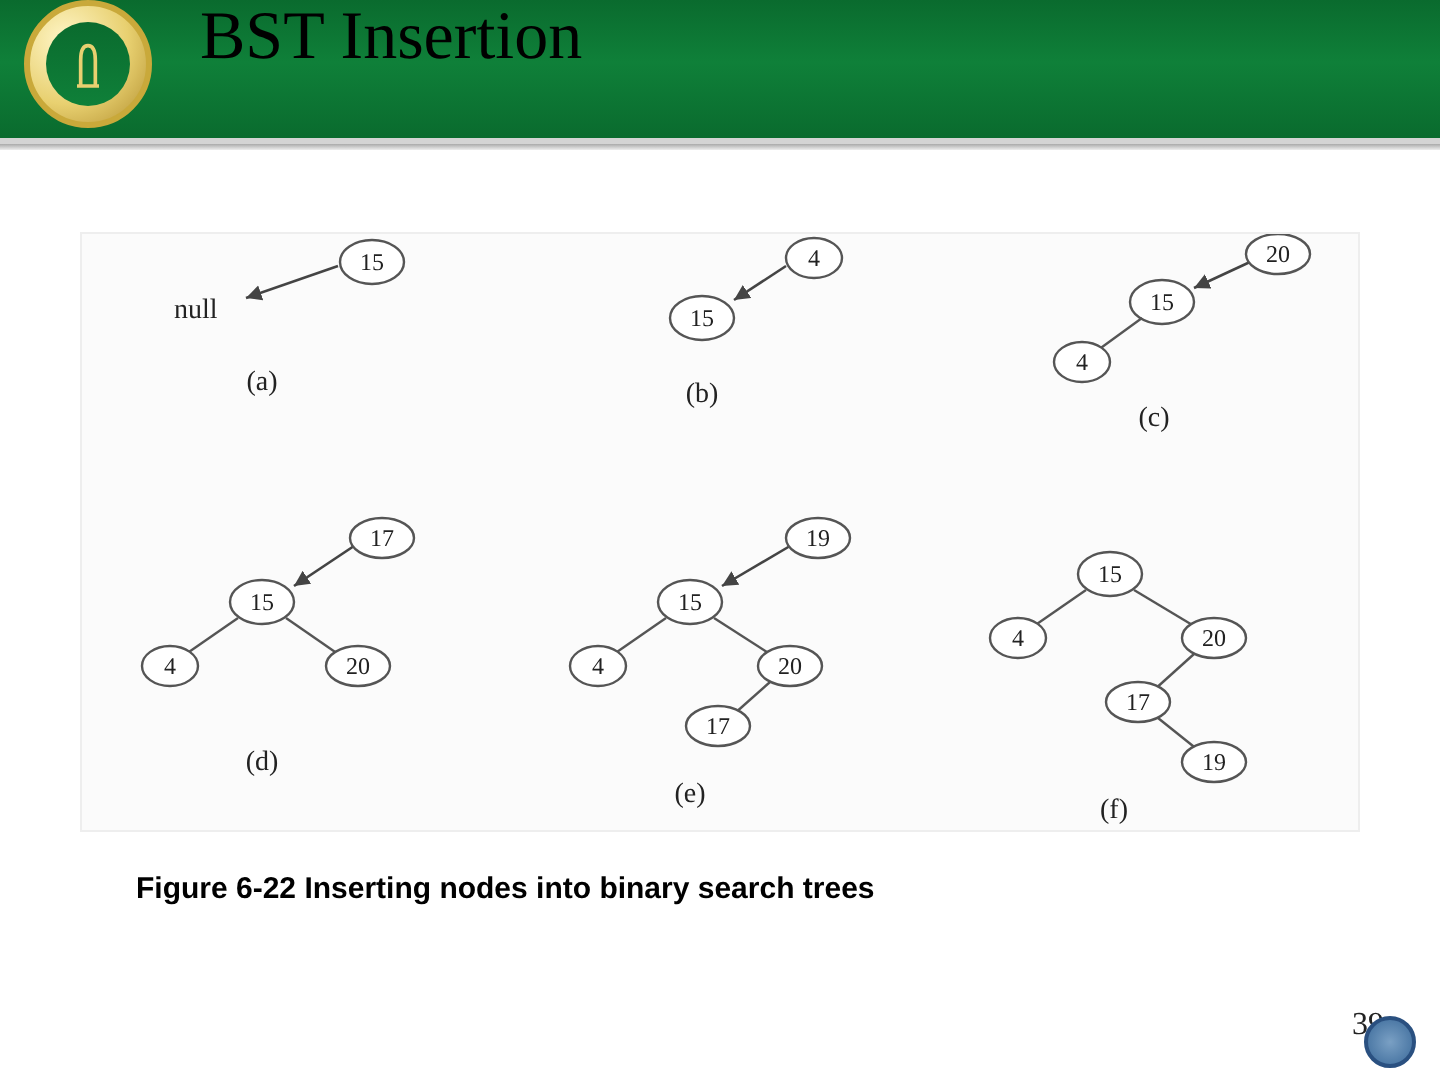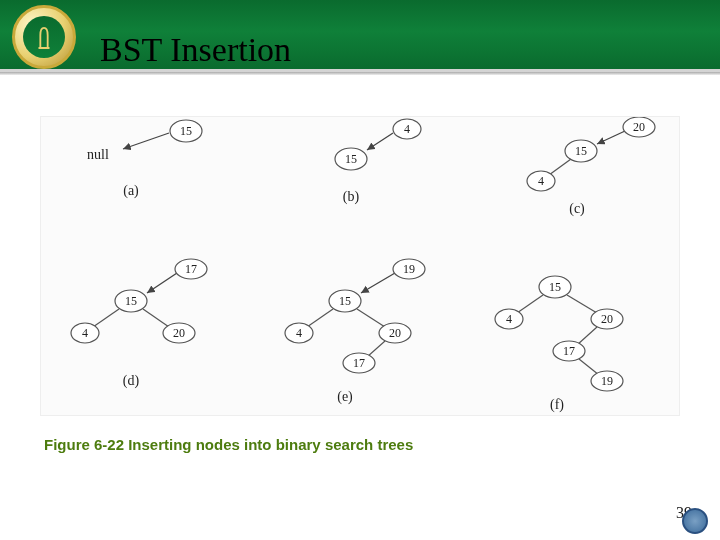--- a/index.html
+++ b/index.html
@@ -1,39 +1,39 @@
 <!DOCTYPE html>
 <html><head>
 <meta charset="utf-8">
 <style>
   * { margin: 0; padding: 0; box-sizing: border-box; }
   body { width: 720px; height: 540px; background: #fff; font-family: Arial, sans-serif; position: relative; overflow: hidden; }
 
-  .header { width: 100%; height: 72px; background: linear-gradient(180deg, #0a6b2e 0%, #0f8039 45%, #0a6b2e 100%); border-bottom: 3px solid #d4d4d4; display: flex; align-items: flex-end; padding: 0 12px; position: relative; }
+  .header { width: 100%; height: 72px; background: linear-gradient(180deg, #0a6b2e 0%, #0f8039 45%, #0a6b2e 100%); border-bottom: 3px solid #d4d4d4; display: flex; align-items: flex-start; padding: 0 12px; position: relative; }
   .header::after { content: ""; position: absolute; left: 0; right: 0; bottom: -6px; height: 3px; background: linear-gradient(180deg,#aaa,#eee); }
 
   .logo { width: 64px; height: 64px; border-radius: 50%; background: radial-gradient(circle at 30% 30%, #fff6c8, #e8d070 55%, #b39030 100%); border: 3px solid #c9a93a; display:flex; align-items:center; justify-content:center; margin-right: 24px; flex-shrink:0; }
   .logo-inner { width: 42px; height: 42px; border-radius:50%; background: linear-gradient(180deg,#0a6b2e,#0f8039); display:flex; align-items:center; justify-content:center; }
   .logo-inner svg { width: 22px; height: 26px; }
 
   .title { font-size: 34px; color: #000; font-family: "Times New Roman", serif; }
 
   .figure-area { position: absolute; top: 116px; left: 40px; width: 640px; height: 300px; background: #fbfbfb; border: 1px solid #eeeeee; }
 
   .panel { position: absolute; }
   .panel svg { display:block; }
 
   .node { fill: #fff; stroke: #555; stroke-width: 1.2; }
   .nodetxt { fill: #222; font: 12px "Times New Roman", serif; text-anchor: middle; dominant-baseline: middle; }
   .edge { stroke: #555; stroke-width: 1.2; fill: none; }
   .nulltxt { font: 14px "Times New Roman", serif; fill: #222; }
   .label { font: 14px "Times New Roman", serif; fill: #222; text-anchor: middle; }
   .arrow { stroke: #444; stroke-width: 1.3; fill: #444; marker-end: url(#ah); }
 
-  .caption { position: absolute; top: 436px; left: 44px; font: bold 15px Arial, sans-serif; color: #4d7c0f; }
+  .caption { position: absolute; top: 436px; left: 68px; font: bold 15px Arial, sans-serif; color: #000000; }
 
   .footer-logo { position: absolute; right: 12px; bottom: 6px; display:flex; align-items:center; gap:4px; }
   .footer-logo .txtblock { text-align:right; line-height: 1; }
   .footer-logo .txtblock .l1 { font: 11px Arial; color:#555; }
   .footer-logo .txtblock .l2 { font: bold 12px Arial; color:#333; }
   .footer-logo .mark { width:26px; height:26px; border-radius:50%; background: radial-gradient(circle,#7aa0c4,#3b6a9a); border:2px solid #2a5080; }
 
   .pagenum { position:absolute; right: 28px; bottom: 18px; font: 16px "Times New Roman", serif; color:#222; }
 </style>
 </head>

